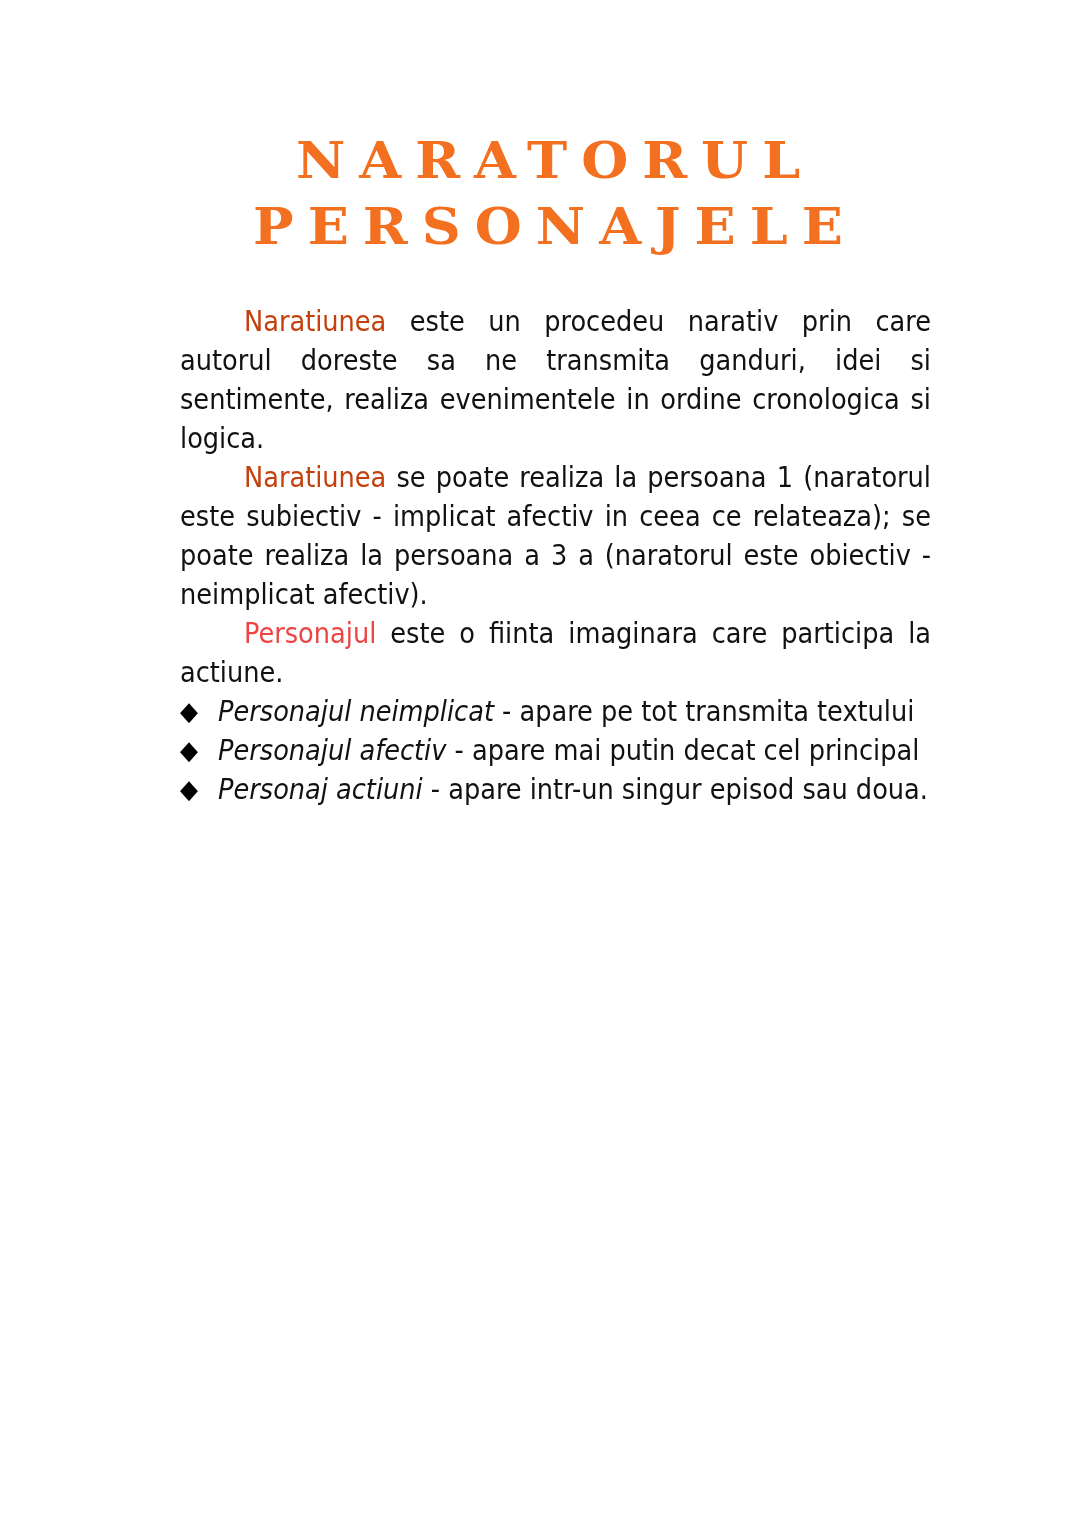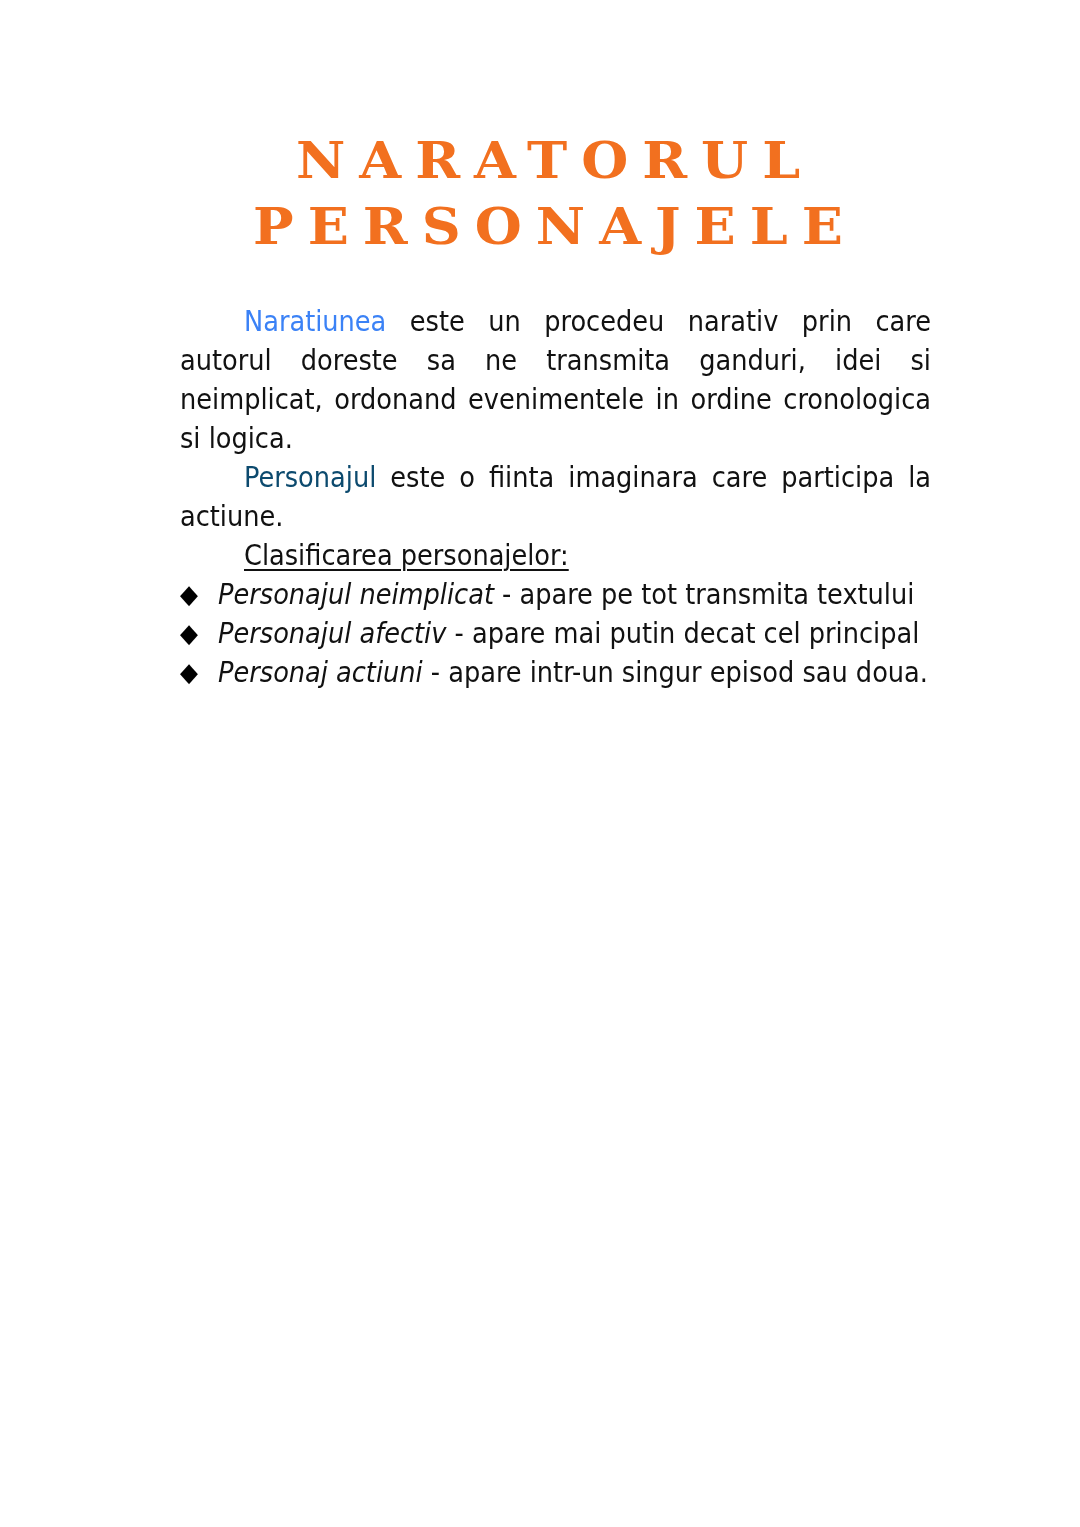--- a/index.html
+++ b/index.html
@@ -45,23 +45,23 @@
       font-stretch: condensed;
       font-size: 28.5px;
       line-height: 39px;
       color: #111111;
     }
     .para {
       margin: 0;
       text-align: justify;
       text-indent: 64px;
     }
-    .green { color: #3b82f6; }
+    .green { color: #c2410c; }
     .purple { color: #5a0f5e; }
-    .blue { color: #0c4a6e; }
+    .blue { color: #ef4444; }
 
     .heading {
       margin: 0;
       text-indent: 64px;
       text-decoration: underline;
       text-decoration-thickness: 2px;
       text-underline-offset: 4px;
     }
     .list {
       margin: 0;
@@ -88,27 +88,27 @@
 </head>
 <body>
 
 <div class="page">
 
   <div class="title line1">NARATORUL</div>
   <div class="title line2">PERSONAJELE</div>
 
   <div class="body-text">
 
-    <p class="para"><span class="green">Naratiunea</span><span> este un procedeu narativ prin care autorul doreste sa ne transmita ganduri, idei si neimplicat, ordonand evenimentele in ordine cronologica si logica.</span></p>
+    <p class="para"><span class="green">Naratiunea</span><span> este un procedeu narativ prin care autorul doreste sa ne transmita ganduri, idei si sentimente, realiza evenimentele in ordine cronologica si logica.</span></p>
 
+    <p class="para"><span class="green">Naratiunea</span><span> se poate realiza la persoana 1 (naratorul este subiectiv - implicat afectiv in ceea ce relateaza); se poate realiza la persoana a 3 a (naratorul este obiectiv -  neimplicat afectiv).</span></p>
 
 
     <p class="para"><span class="blue">Personajul</span><span> este o fiinta imaginara care participa la actiune.</span></p>
 
-    <p class="heading">Clasificarea personajelor:</p>
 
     <ul class="list">
       <li class="list-item">
         <span class="bullet">◆</span><span class="term">Personajul neimplicat</span><span> - apare pe tot transmita textului</span>
       </li>
       <li class="list-item">
         <span class="bullet">◆</span><span class="term">Personajul afectiv</span><span> -  apare mai putin decat cel principal</span>
       </li>
       <li class="list-item">
         <span class="bullet">◆</span><span class="term">Personaj actiuni</span><span> - apare intr-un singur episod sau doua.</span>

